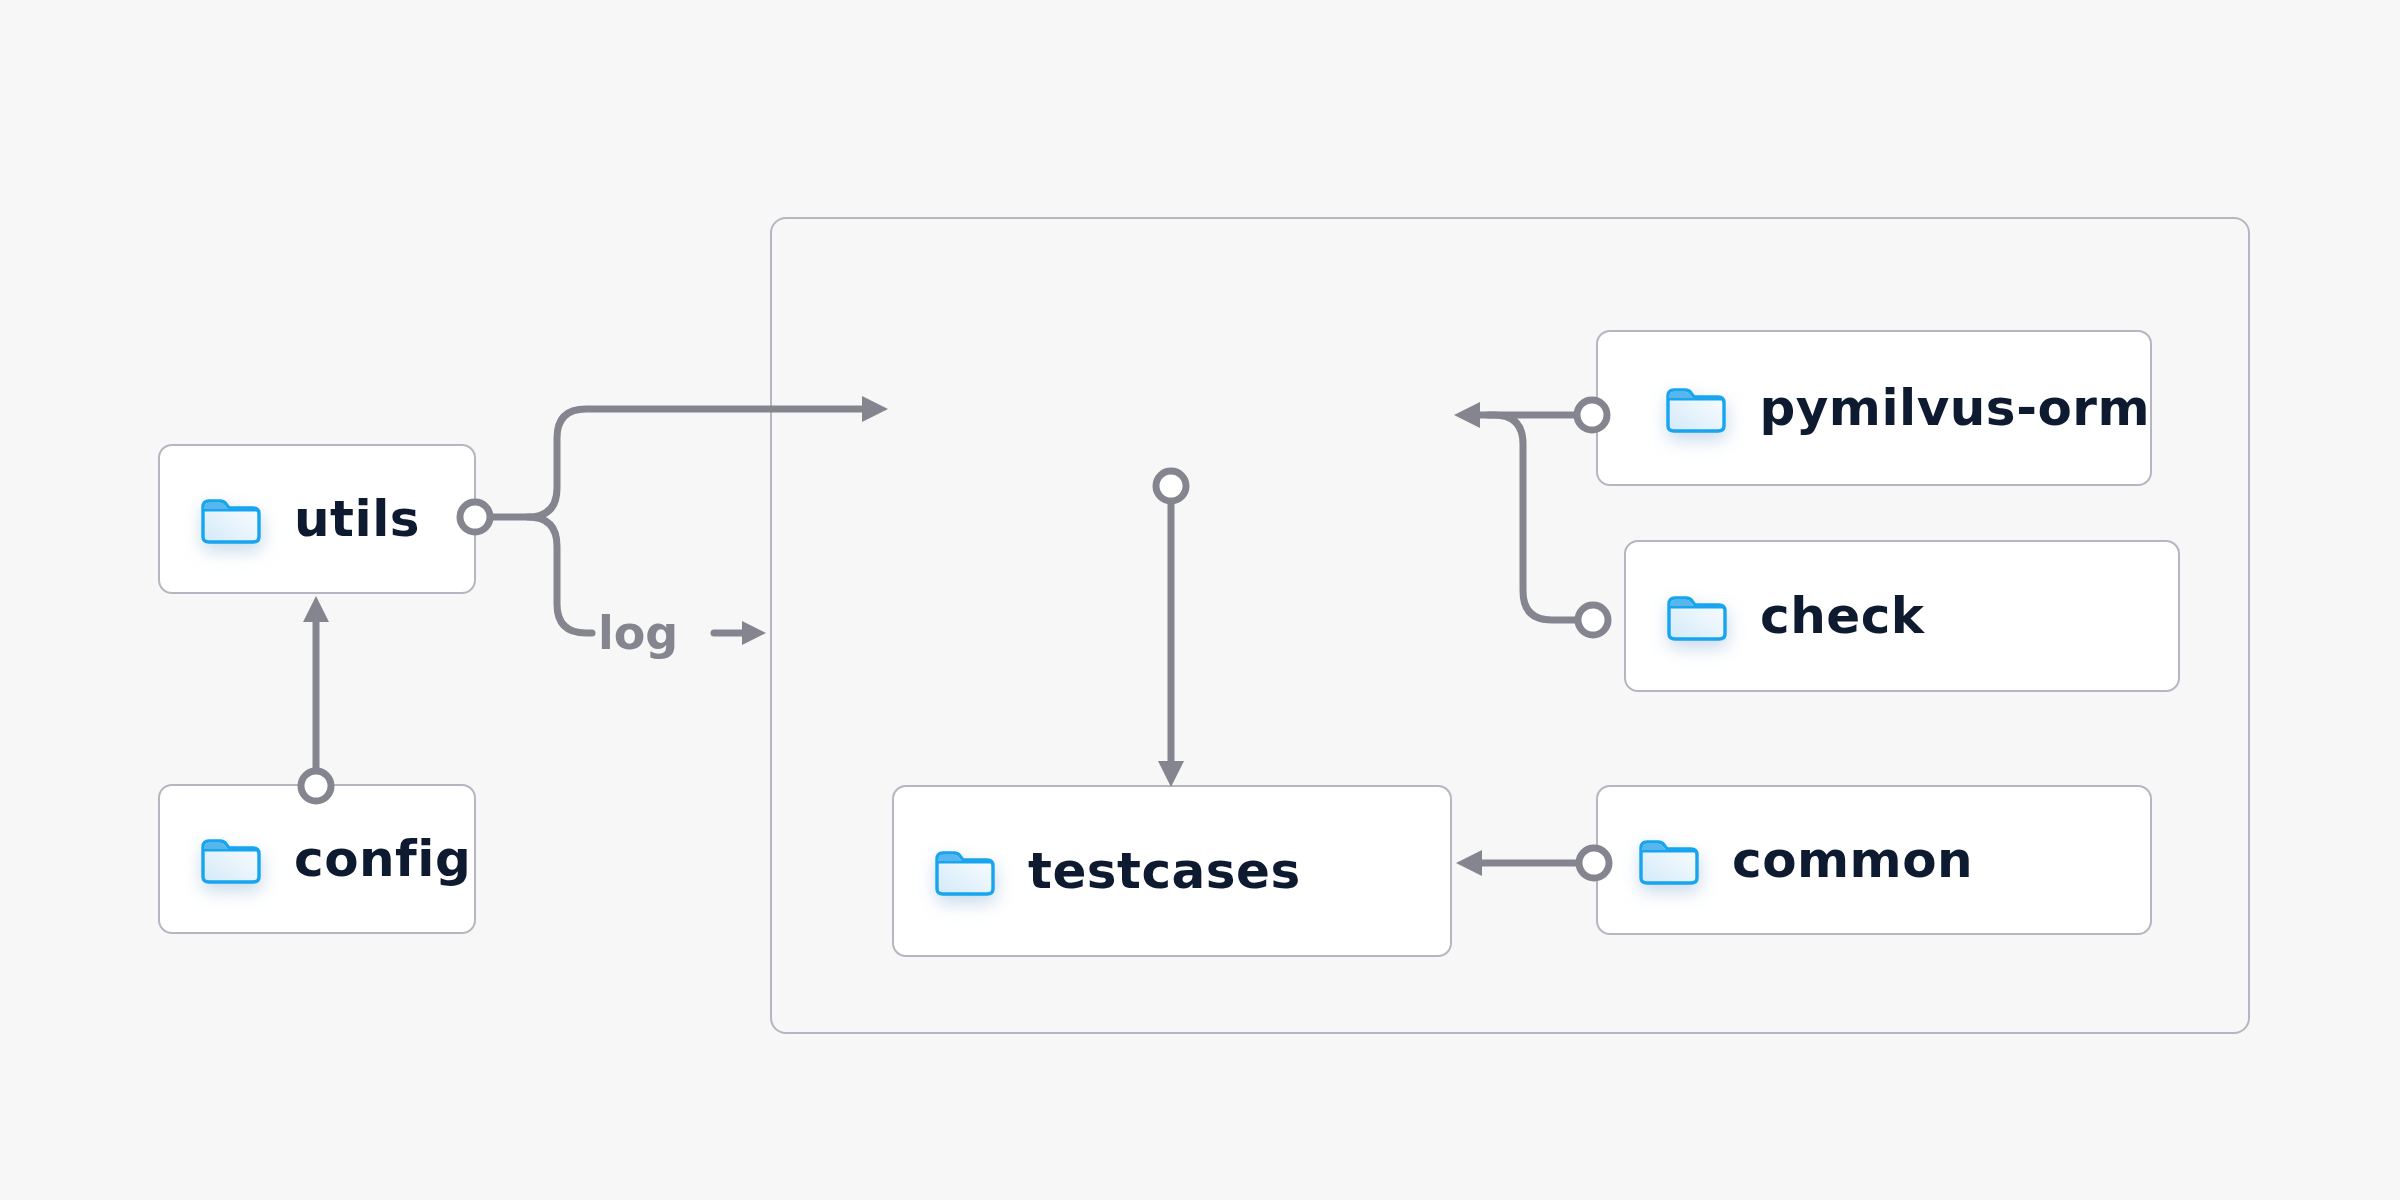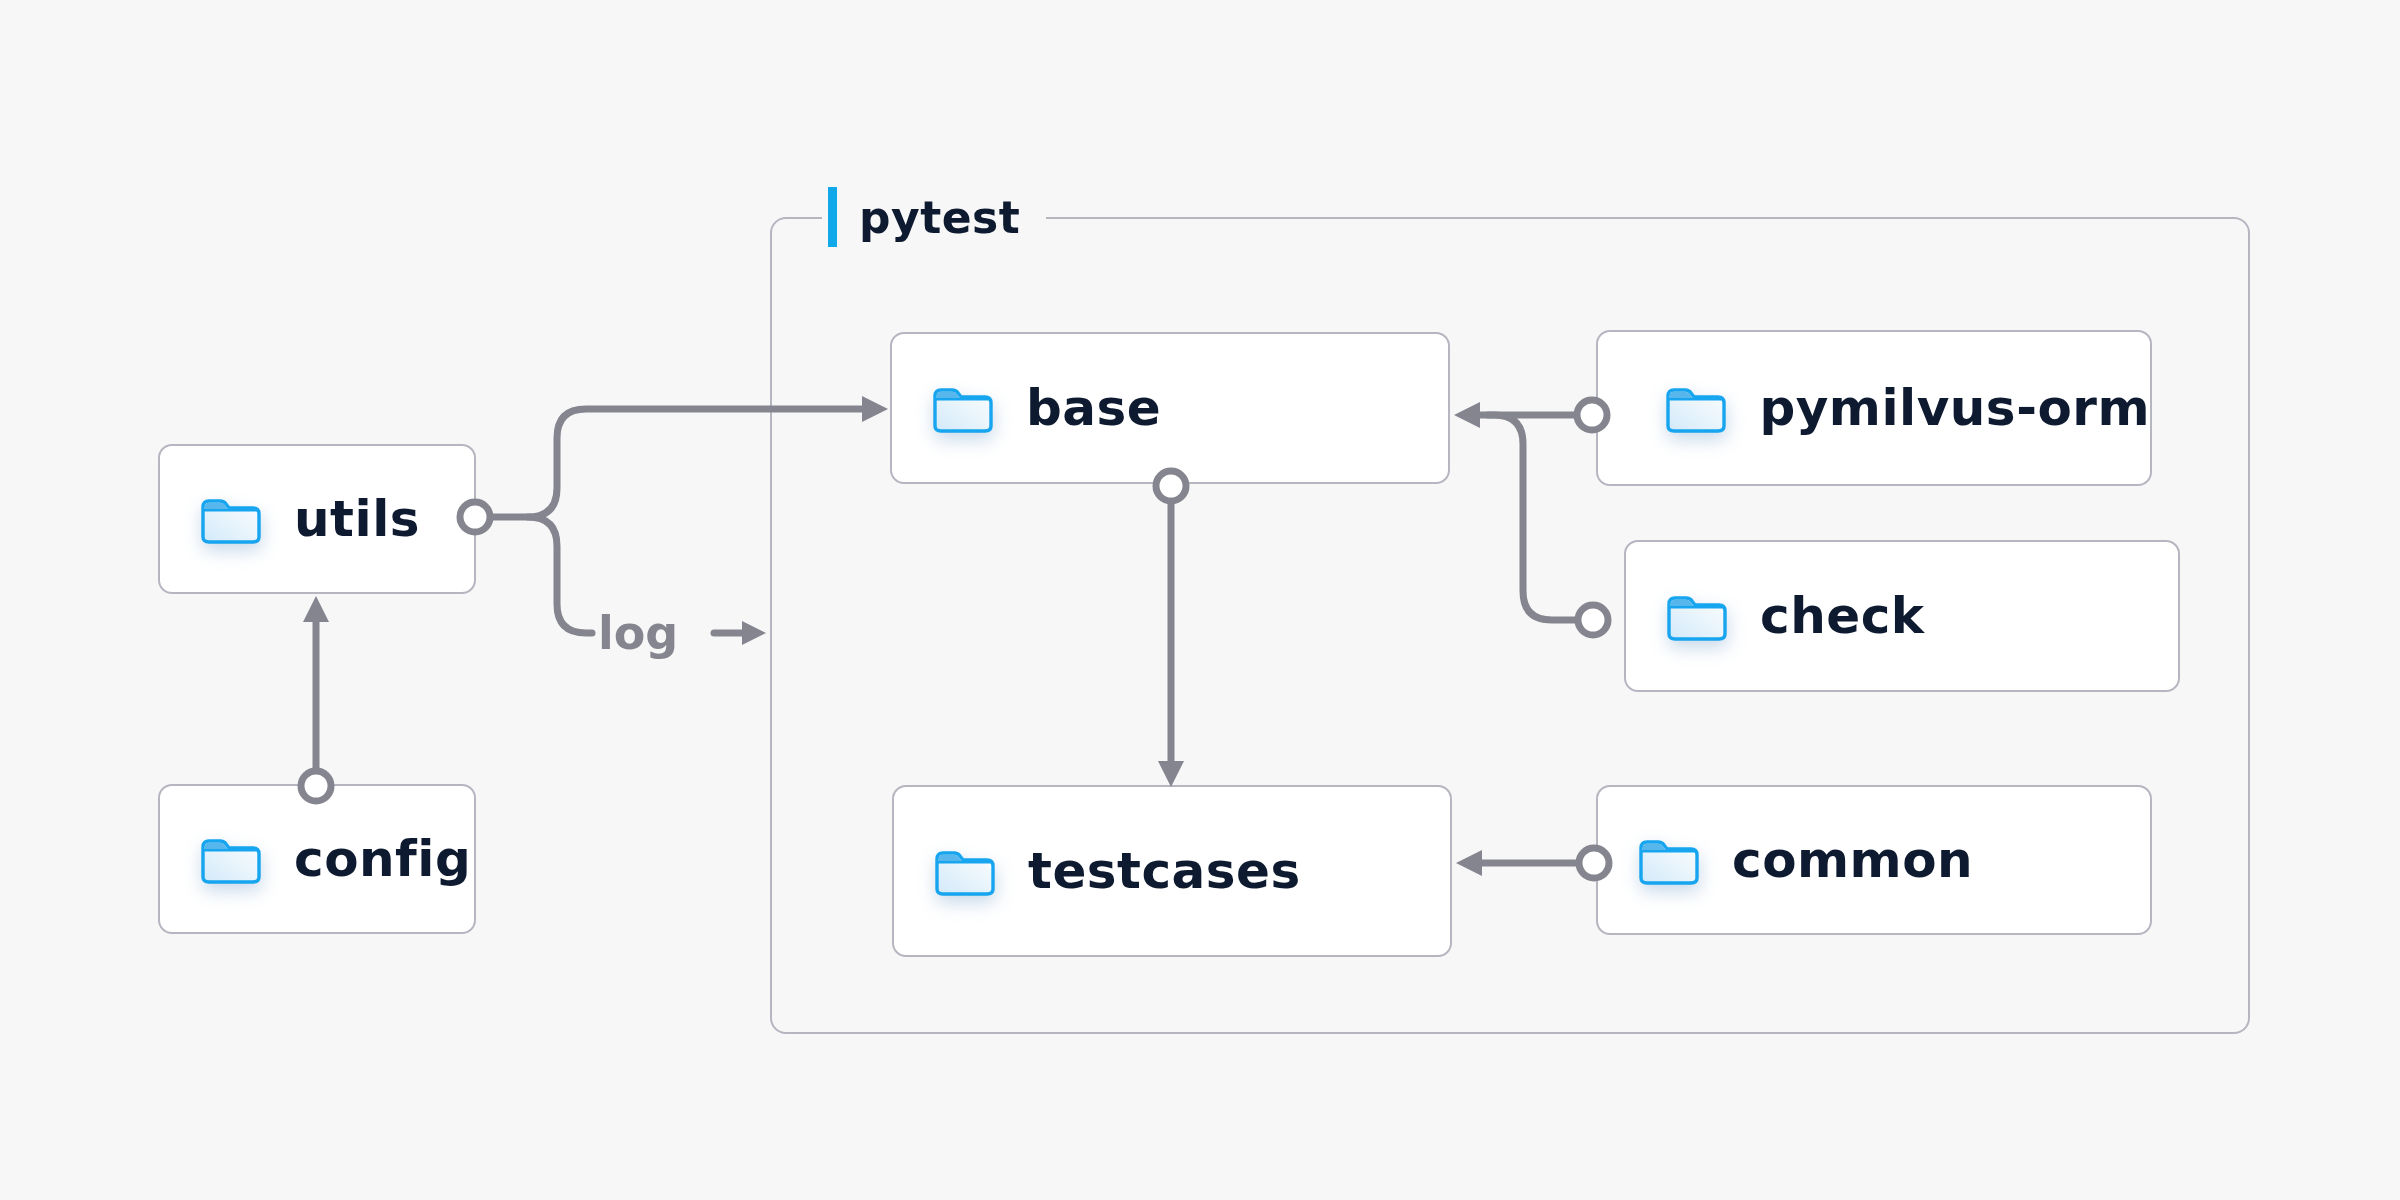--- a/index.html
+++ b/index.html
@@ -119,24 +119,20 @@
       <stop offset="0" stop-color="#d2e9f9"></stop>
       <stop offset="0.55" stop-color="#eaf5fc"></stop>
       <stop offset="1" stop-color="#fbfdff"></stop>
     </linearGradient>
   </defs>
 </svg>
 
 <div class="canvas">
 
   <div class="group-box"></div>
-  <div class="group-label">
-    <div class="accent-bar"></div>
-    <div class="group-label-text">pytest</div>
-  </div>
 
   <div class="edge-label">log</div>
 
   <div class="node" id="node-utils">
     <svg class="folder-icon-svg" width="66" height="54" viewBox="0 0 66 54">
       <path d="M5 45 V15 Q5 9 11 9 H22 Q26 9 28 12 L31 16 H55 Q61 16 61 22 V45 Q61 50 55 50 H11 Q5 50 5 45 Z" fill="url(#folderGrad)" stroke="#16a5ee" stroke-width="3.4" stroke-linejoin="round"></path>
       <path d="M6.8 17.5 V15 Q6.8 10.8 11 10.8 H22 Q25 10.8 26.6 13 L30 17.5 Z" fill="#57b6ec"></path>
       <line x1="6" y1="18.2" x2="60" y2="18.2" stroke="#16a5ee" stroke-width="2.6"></line>
     </svg>
     <span class="node-label">utils</span>
@@ -144,28 +140,20 @@
 
   <div class="node" id="node-config">
     <svg class="folder-icon-svg" width="66" height="54" viewBox="0 0 66 54">
       <path d="M5 45 V15 Q5 9 11 9 H22 Q26 9 28 12 L31 16 H55 Q61 16 61 22 V45 Q61 50 55 50 H11 Q5 50 5 45 Z" fill="url(#folderGrad)" stroke="#16a5ee" stroke-width="3.4" stroke-linejoin="round"></path>
       <path d="M6.8 17.5 V15 Q6.8 10.8 11 10.8 H22 Q25 10.8 26.6 13 L30 17.5 Z" fill="#57b6ec"></path>
       <line x1="6" y1="18.2" x2="60" y2="18.2" stroke="#16a5ee" stroke-width="2.6"></line>
     </svg>
     <span class="node-label">config</span>
   </div>
 
-  <div class="node" id="node-base">
-    <svg class="folder-icon-svg" width="66" height="54" viewBox="0 0 66 54">
-      <path d="M5 45 V15 Q5 9 11 9 H22 Q26 9 28 12 L31 16 H55 Q61 16 61 22 V45 Q61 50 55 50 H11 Q5 50 5 45 Z" fill="url(#folderGrad)" stroke="#16a5ee" stroke-width="3.4" stroke-linejoin="round"></path>
-      <path d="M6.8 17.5 V15 Q6.8 10.8 11 10.8 H22 Q25 10.8 26.6 13 L30 17.5 Z" fill="#57b6ec"></path>
-      <line x1="6" y1="18.2" x2="60" y2="18.2" stroke="#16a5ee" stroke-width="2.6"></line>
-    </svg>
-    <span class="node-label">base</span>
-  </div>
 
   <div class="node" id="node-pymilvus">
     <svg class="folder-icon-svg" width="66" height="54" viewBox="0 0 66 54">
       <path d="M5 45 V15 Q5 9 11 9 H22 Q26 9 28 12 L31 16 H55 Q61 16 61 22 V45 Q61 50 55 50 H11 Q5 50 5 45 Z" fill="url(#folderGrad)" stroke="#16a5ee" stroke-width="3.4" stroke-linejoin="round"></path>
       <path d="M6.8 17.5 V15 Q6.8 10.8 11 10.8 H22 Q25 10.8 26.6 13 L30 17.5 Z" fill="#57b6ec"></path>
       <line x1="6" y1="18.2" x2="60" y2="18.2" stroke="#16a5ee" stroke-width="2.6"></line>
     </svg>
     <span class="node-label">pymilvus-orm</span>
   </div>
 

